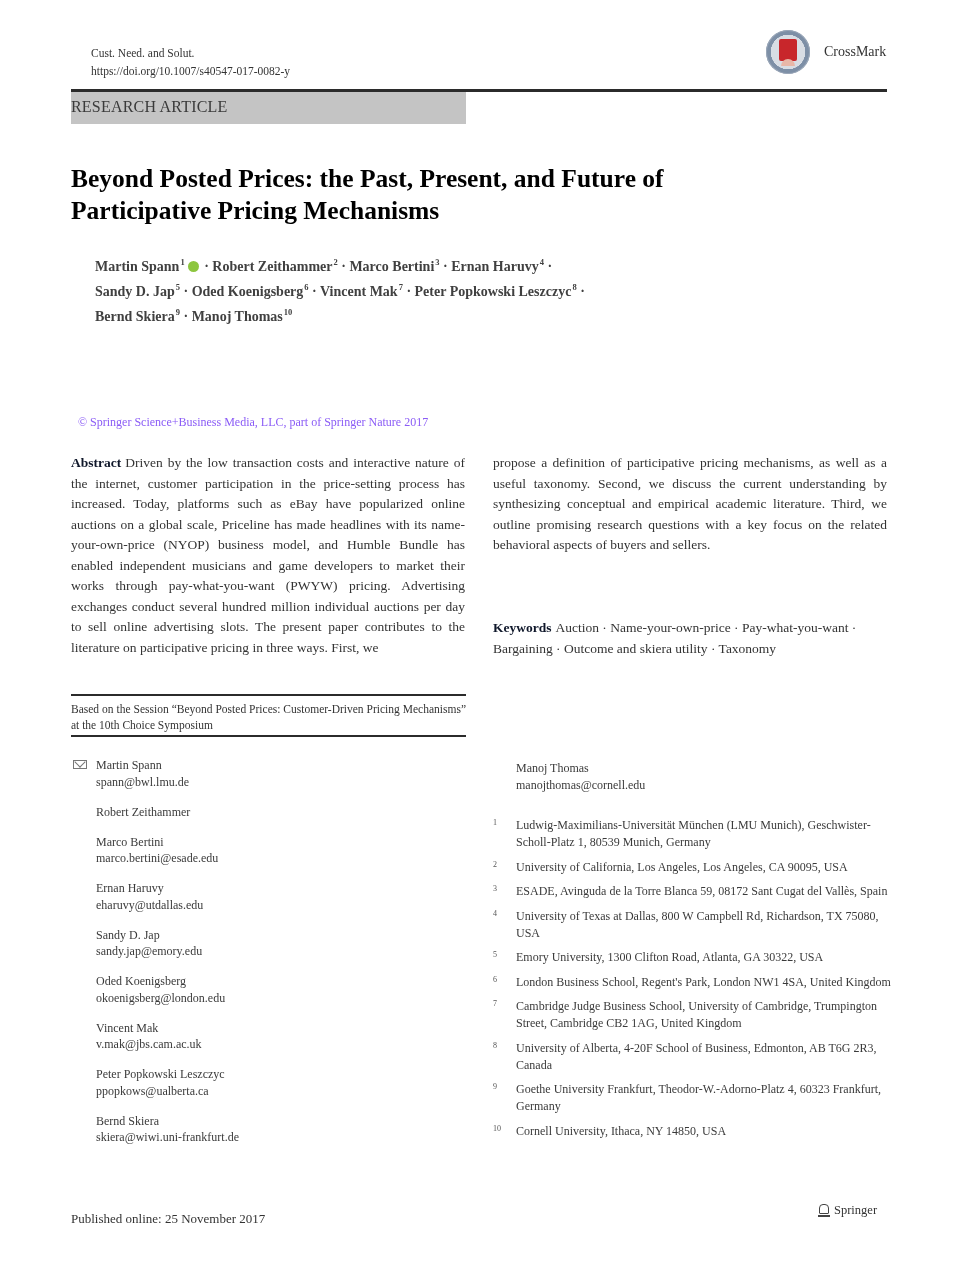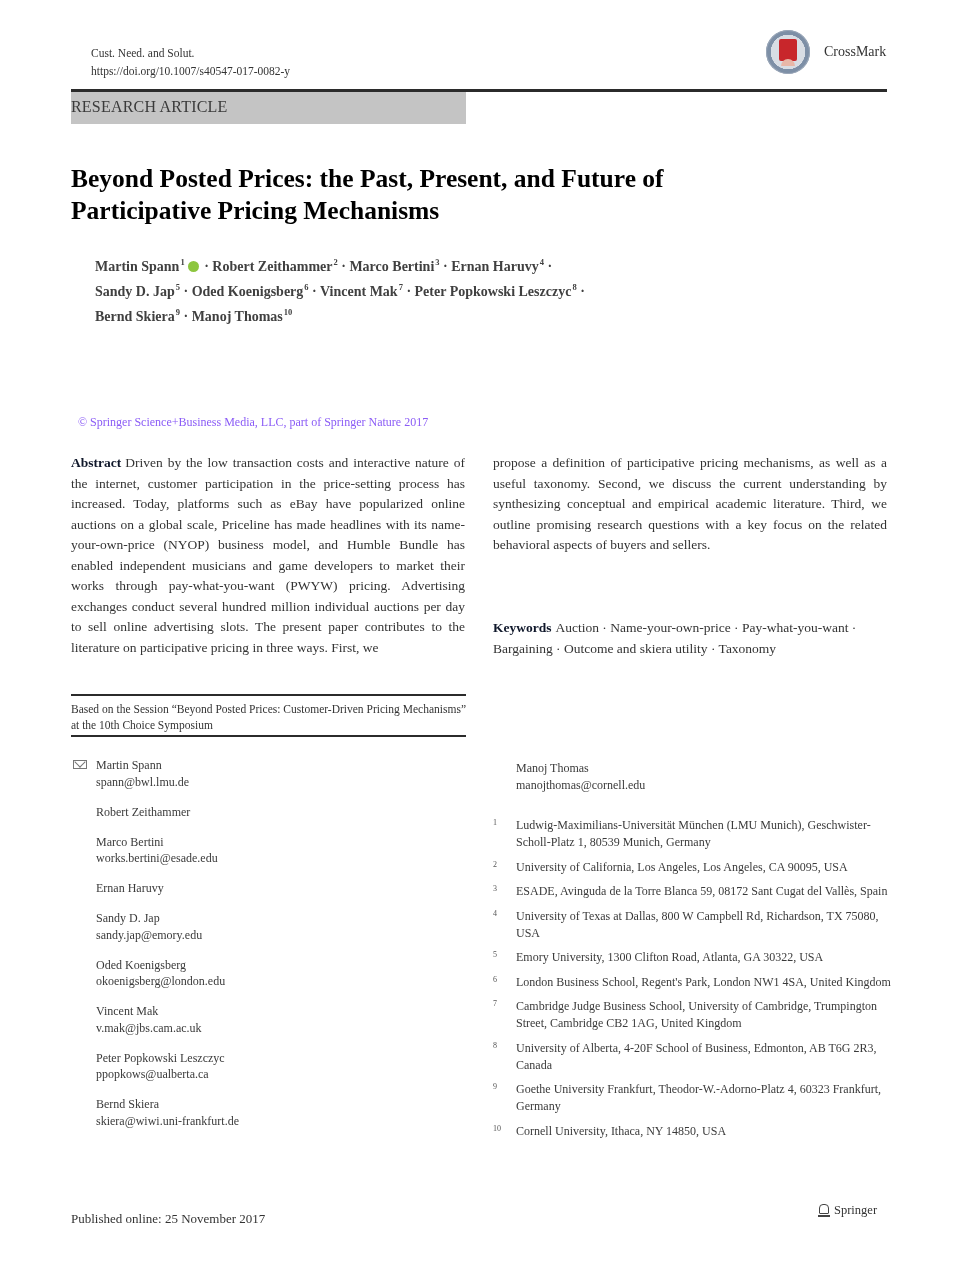--- a/index.html
+++ b/index.html
@@ -124,24 +124,25 @@
 <div class="abs contacts-left">
   <div class="contact">
       <div>Martin Spann</div>
       <div>spann@bwl.lmu.de</div>
     </div>
   <div class="contact">
       <div>Robert Zeithammer</div>
     </div>
   <div class="contact">
       <div>Marco Bertini</div>
-      <div>works.bertini@esade.edu</div>
+      <div>marco.bertini@esade.edu</div>
     </div>
   <div class="contact">
       <div>Ernan Haruvy</div>
+      <div>eharuvy@utdallas.edu</div>
     </div>
   <div class="contact">
       <div>Sandy D. Jap</div>
       <div>sandy.jap@emory.edu</div>
     </div>
   <div class="contact">
       <div>Oded Koenigsberg</div>
       <div>okoenigsberg@london.edu</div>
     </div>
   <div class="contact">

